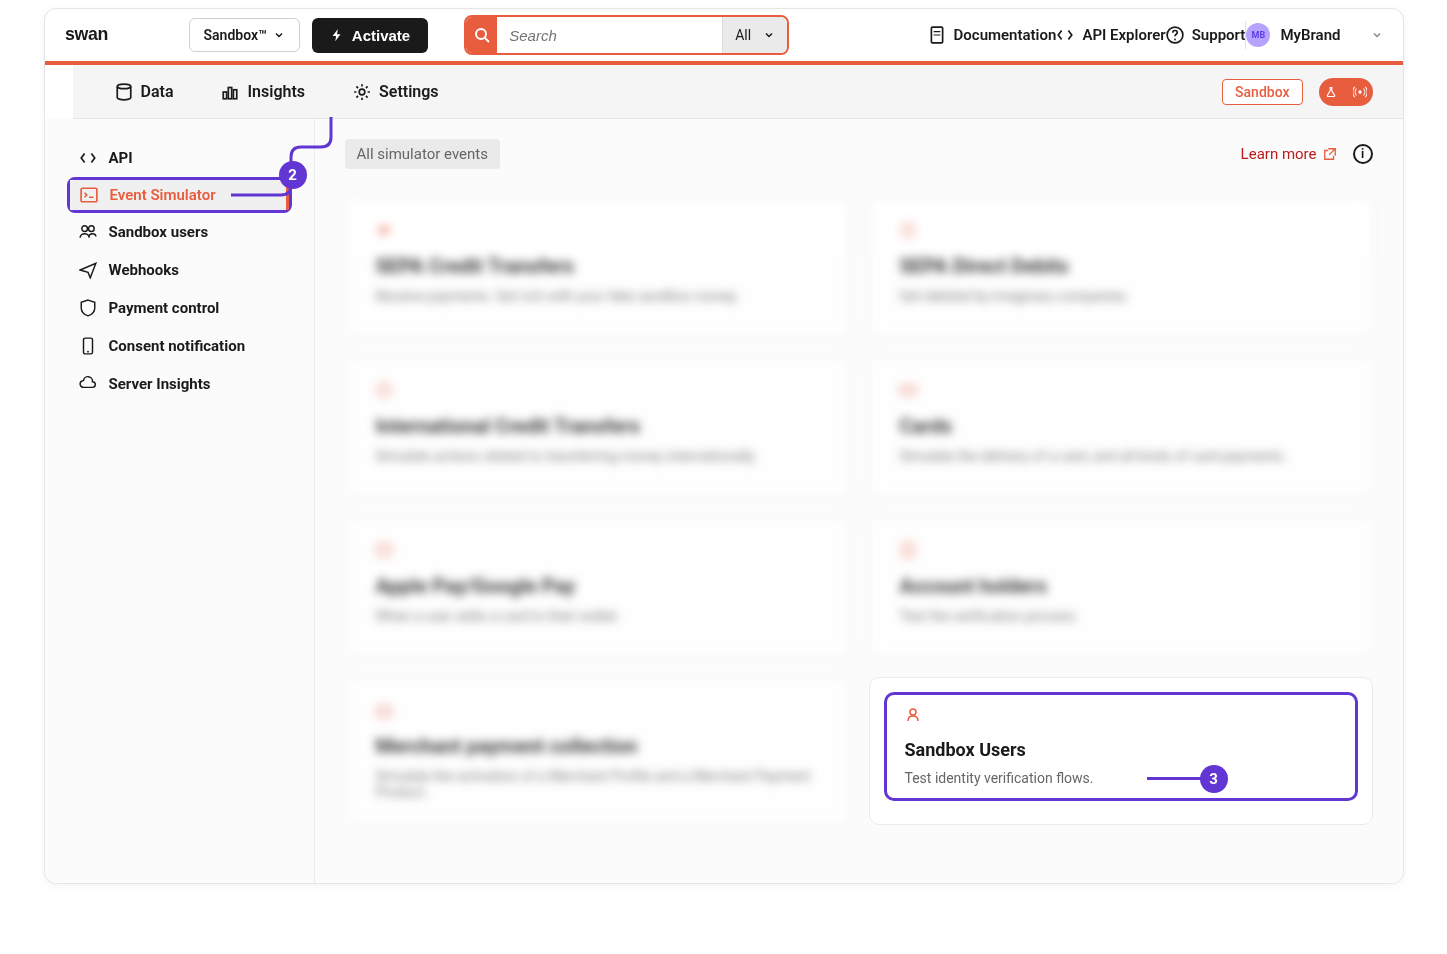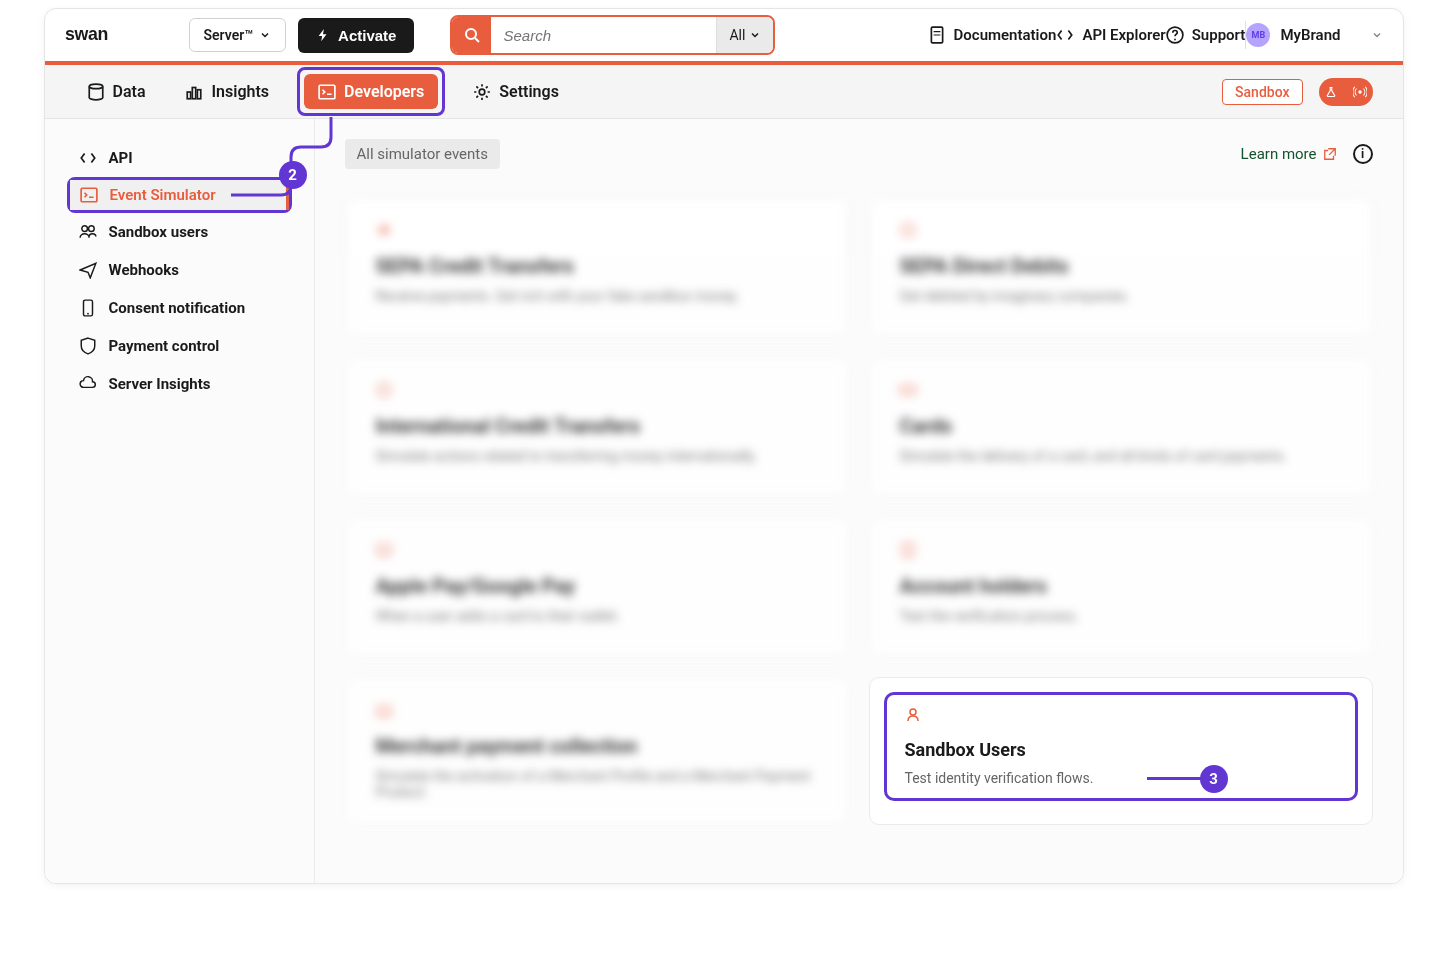--- a/index.html
+++ b/index.html
@@ -97,21 +97,21 @@
       font-size: 15px;
       font-style: italic;
       color: #8a8a8a;
       outline: none;
       height: 100%;
     }
     
     .search-filter {
       display: flex;
       align-items: center;
-      gap: 4px;
+      gap: 12px;
       padding: 0 12px;
       background: #eaeaea;
       height: 100%;
       font-size: 14px;
       border-left: 1px solid #ddd;
     }
     
     .header-right {
       display: flex;
       align-items: center;
@@ -160,21 +160,22 @@
     }
     
     
     .tabs-bar {
       height: 54px;
       background: #f5f5f5;
       border-bottom: 1px solid #e5e5e5;
       display: flex;
       align-items: center;
       padding: 0 30px;
-      gap: 16px;
+      gap: 24px;
+      margin-left: 28px;
     }
     
     .tab {
       display: flex;
       align-items: center;
       gap: 8px;
       font-size: 16px;
       font-weight: 600;
       color: #1a1a1a;
       cursor: pointer;
@@ -297,21 +298,21 @@
     .content-title-chip {
       background: #eaeaea;
       padding: 6px 12px;
       border-radius: 4px;
       font-size: 15px;
       color: #666;
     }
     
     .learn-more {
       margin-left: auto;
-      color: #14532d;
+      color: #b91c1c;
       font-size: 15px;
       display: flex;
       align-items: center;
       gap: 6px;
       cursor: pointer;
     }
     
     .info-icon {
       width: 20px;
       height: 20px;
@@ -411,21 +412,21 @@
 <div class="app-frame" style="position:relative;">
 
   <div class="header">
     <div class="logo">
       <svg viewBox="0 0 120 28" width="82">
           <text x="0" y="22" font-size="26" font-weight="700" font-family="sans-serif" fill="#1a1a1a">swan</text>
         </svg>
     </div>
 
     <div class="brand-selector">
-      <span>Server™</span>
+      <span>Sandbox™</span>
       <svg class="chevron" viewBox="0 0 16 16">
           <path d="M4 6l4 4 4-4" stroke="#1a1a1a" stroke-width="2" fill="none"></path>
         </svg>
     </div>
 
     <button class="activate-btn">
       <svg width="14" height="14" viewBox="0 0 16 16">
           <path d="M9 1L3 9h4l-1 6 6-8H8l1-6z" fill="#fff"></path>
         </svg>
       <span>Activate</span>
@@ -490,29 +491,20 @@
       <span>Data</span>
     </div>
     <div class="tab">
       <svg class="icon-sm" viewBox="0 0 16 16">
           <rect x="2" y="8" width="3" height="6" stroke="#1a1a1a" stroke-width="1.5" fill="none"></rect>
           <rect x="6.5" y="4" width="3" height="10" stroke="#1a1a1a" stroke-width="1.5" fill="none"></rect>
           <rect x="11" y="6" width="3" height="8" stroke="#1a1a1a" stroke-width="1.5" fill="none"></rect>
         </svg>
       <span>Insights</span>
     </div>
-    <div class="tab-highlight">
-      <div class="tab active">
-        <svg class="icon-sm" viewBox="0 0 16 16">
-            <rect x="1" y="2" width="14" height="12" rx="1" stroke="#fff" stroke-width="1.5" fill="none"></rect>
-            <path d="M4 6l2 2-2 2M8 10h4" stroke="#fff" stroke-width="1.5" fill="none"></path>
-          </svg>
-        <span>Developers</span>
-      </div>
-    </div>
     <div class="tab">
       <svg class="icon-sm" viewBox="0 0 16 16">
           <circle cx="8" cy="8" r="2.5" stroke="#1a1a1a" stroke-width="1.5" fill="none"></circle>
           <path d="M8 1v2M8 13v2M1 8h2M13 8h2M3 3l1.5 1.5M11.5 11.5L13 13M3 13l1.5-1.5M11.5 4.5L13 3" stroke="#1a1a1a" stroke-width="1.5"></path>
         </svg>
       <span>Settings</span>
     </div>
 
     <div class="tabs-right">
       <div class="sandbox-badge">Sandbox</div>
@@ -554,30 +546,30 @@
         <span>Sandbox users</span>
       </div>
       <div class="sidebar-item">
         <svg class="sidebar-icon" viewBox="0 0 16 16">
             <path d="M1 8l14-6-5 13-2-5-7-2z" stroke="#1a1a1a" stroke-width="1.3" fill="none"></path>
           </svg>
         <span>Webhooks</span>
       </div>
       <div class="sidebar-item">
         <svg class="sidebar-icon" viewBox="0 0 16 16">
+            <path d="M8 1l6 2v5c0 4-3 6-6 7-3-1-6-3-6-7V3l6-2z" stroke="#1a1a1a" stroke-width="1.3" fill="none"></path>
+          </svg>
+        <span>Payment control</span>
+      </div>
+      <div class="sidebar-item">
+        <svg class="sidebar-icon" viewBox="0 0 16 16">
             <rect x="4" y="1" width="8" height="14" rx="1.5" stroke="#1a1a1a" stroke-width="1.3" fill="none"></rect>
             <circle cx="8" cy="13" r="0.8" fill="#1a1a1a"></circle>
           </svg>
         <span>Consent notification</span>
-      </div>
-      <div class="sidebar-item">
-        <svg class="sidebar-icon" viewBox="0 0 16 16">
-            <path d="M8 1l6 2v5c0 4-3 6-6 7-3-1-6-3-6-7V3l6-2z" stroke="#1a1a1a" stroke-width="1.3" fill="none"></path>
-          </svg>
-        <span>Payment control</span>
       </div>
       <div class="sidebar-item">
         <svg class="sidebar-icon" viewBox="0 0 16 16">
             <path d="M4 11a3 3 0 010-6 4 4 0 018 1 2.5 2.5 0 010 5H4z" stroke="#1a1a1a" stroke-width="1.3" fill="none"></path>
           </svg>
         <span>Server Insights</span>
       </div>
     </div>
 
     <div class="content">

